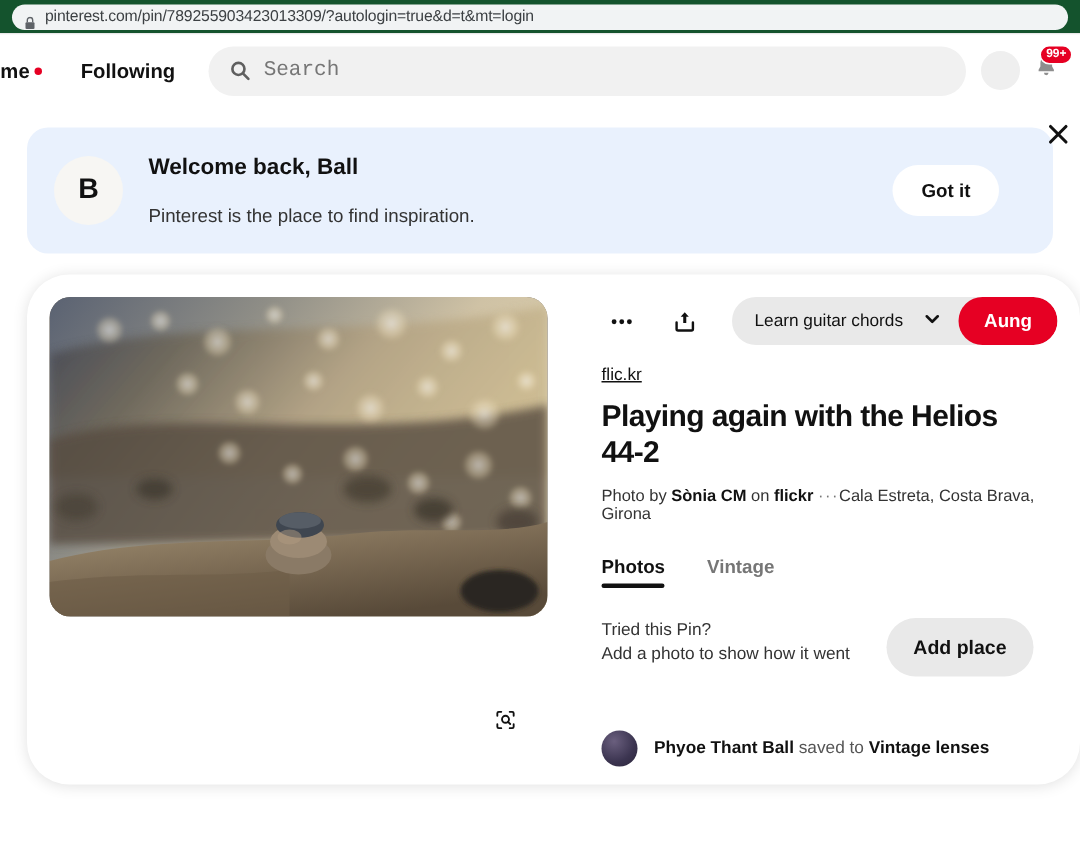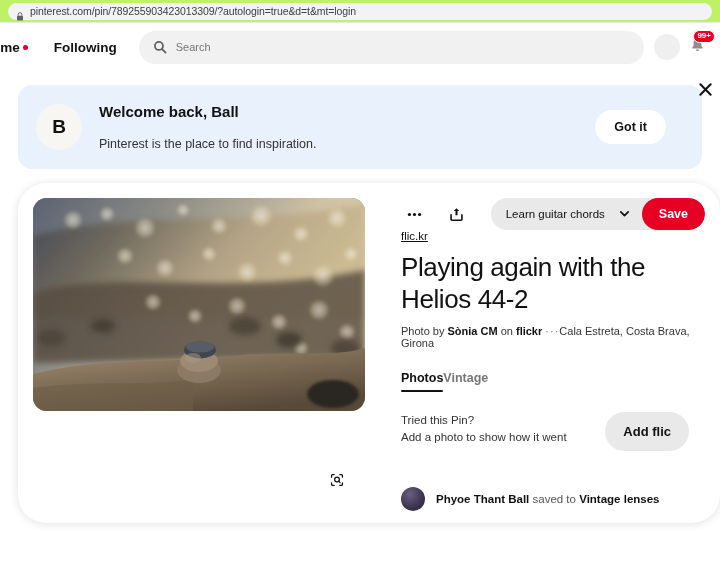--- a/index.html
+++ b/index.html
@@ -6,21 +6,21 @@
   html, body {
     width: 720px; height: 568px;
     font-family: "Liberation Sans", sans-serif;
     background: #ffffff;
     overflow: hidden;
   }
 
   
   .browser-bar {
     height: 22px;
-    background: #bef264;
+    background: #14532d;
     display: flex;
     align-items: center;
     padding: 0 8px;
     justify-content: center;
   }
   .url-field {
     flex: 1;
     height: 17px;
     background: #f1f3f4;
     border-radius: 9px;
@@ -79,22 +79,22 @@
     border-radius: 17px;
     display: flex;
     align-items: center;
     padding: 0 14px;
     gap: 9px;
     max-width: 560px;
   }
   .search-icon { width: 14px; height: 14px; flex: none; }
   .search-input {
     border: none; outline: none; background: transparent;
-    font-family: Liberation Sans, sans-serif;
-    font-size: 11px;
+    font-family: Liberation Mono, monospace;
+    font-size: 14px;
     color: #c2410c;
     width: 100%;
   }
   .search-input::placeholder { color: #767676; }
   .header-right {
     display: flex;
     align-items: center;
     gap: 4px;
     position: relative;
   }
@@ -264,49 +264,50 @@
     border: none;
     border-radius: 20px;
     height: 32px;
     padding: 0 17px;
     font-family: "Liberation Sans", sans-serif;
     font-size: 12.5px;
     font-weight: bold;
     cursor: pointer;
   }
   .source-link {
+    margin-top: 14px;
     font-size: 11.5px;
     color: #111111;
     text-decoration: underline;
     cursor: pointer;
     display: inline-block;
     width: fit-content;
     text-align: center;
   }
   .pin-title {
     margin-top: 10px;
-    font-size: 26px;
-    font-weight: normal;
+    font-size: 20px;
+    font-weight: bold;
     color: #111111;
     line-height: 1.22;
     letter-spacing: -0.4px;
     max-width: 280px;
   }
   .pin-attrib {
     margin-top: 10px;
     font-size: 11px;
     color: #333333;
   }
   .pin-attrib b { font-weight: bold; color: #111111; }
   .attrib-dots { color: #767676; letter-spacing: 1px; }
 
   .tabs {
     margin-top: 22px;
     display: flex;
-    gap: 0;
+    gap: 28px;
     align-items: flex-start;
   }
   .tab {
     font-size: 12.5px;
     font-weight: bold;
     color: #767676;
     padding-bottom: 7px;
     cursor: pointer;
     position: relative;
   }
@@ -540,21 +541,21 @@
 
         <div class="save-group">
           <div class="board-select">
             <span>Learn guitar chords</span>
             <span>
               <svg viewBox="0 0 12 12" width="11" height="11">
                 <path d="M2 4.2 L6 8.2 L10 4.2" fill="none" stroke="#111" stroke-width="1.9" stroke-linecap="round" stroke-linejoin="round"></path>
               </svg>
             </span>
           </div>
-          <button class="save-btn">Save</button>
+          <button class="save-btn">Aung</button>
         </div>
       </div>
 
       <a class="source-link">flic.kr</a>
 
       <div class="pin-title">Playing again with the Helios 44-2</div>
 
       <div class="pin-attrib">
         <span>Photo by </span><b>Sònia CM</b><span> on </span><b>flickr</b>
         <span class="attrib-dots">···</span><span>Cala Estreta, Costa Brava, Girona</span>
@@ -563,21 +564,21 @@
       <div class="tabs">
         <div class="tab active">Photos</div>
         <div class="tab">Vintage</div>
       </div>
 
       <div class="tried-row">
         <div class="tried-texts">
           <div>Tried this Pin?</div>
           <div>Add a photo to show how it went</div>
         </div>
-        <button class="add-photo-btn">Add flic</button>
+        <button class="add-photo-btn">Add place</button>
       </div>
 
       <div class="saved-divider"></div>
 
       <div class="saved-row">
         <div class="saved-avatar"></div>
         <div class="saved-text">
           <b>Phyoe Thant Ball</b><span> saved to </span><b>Vintage lenses</b>
         </div>
       </div>

